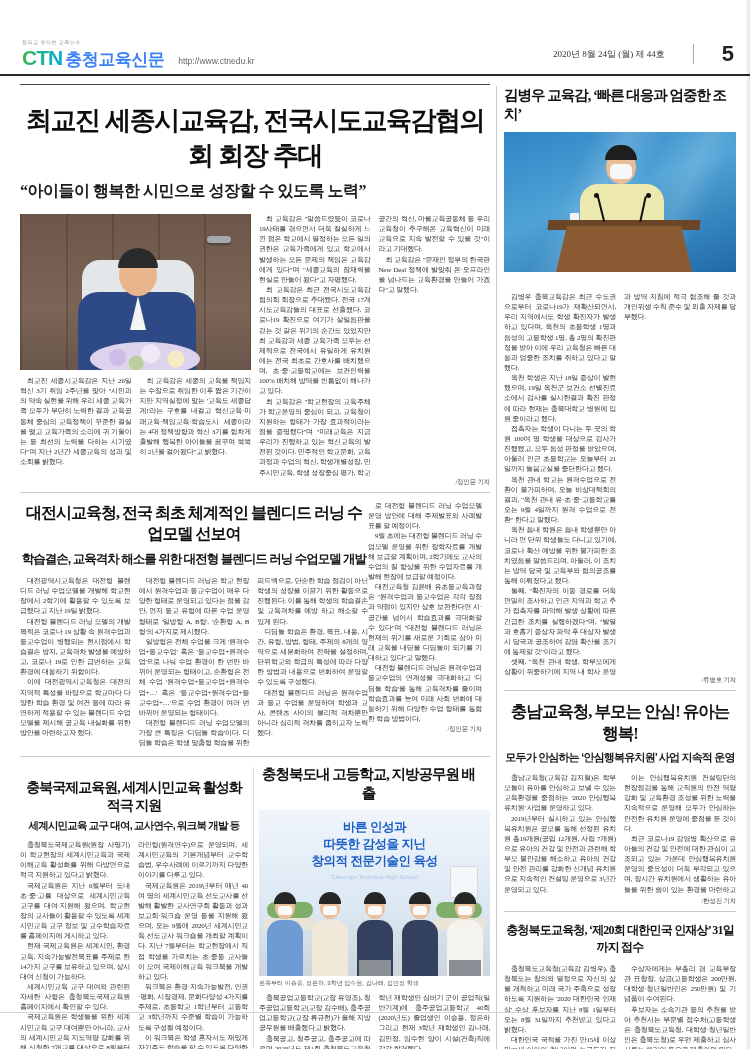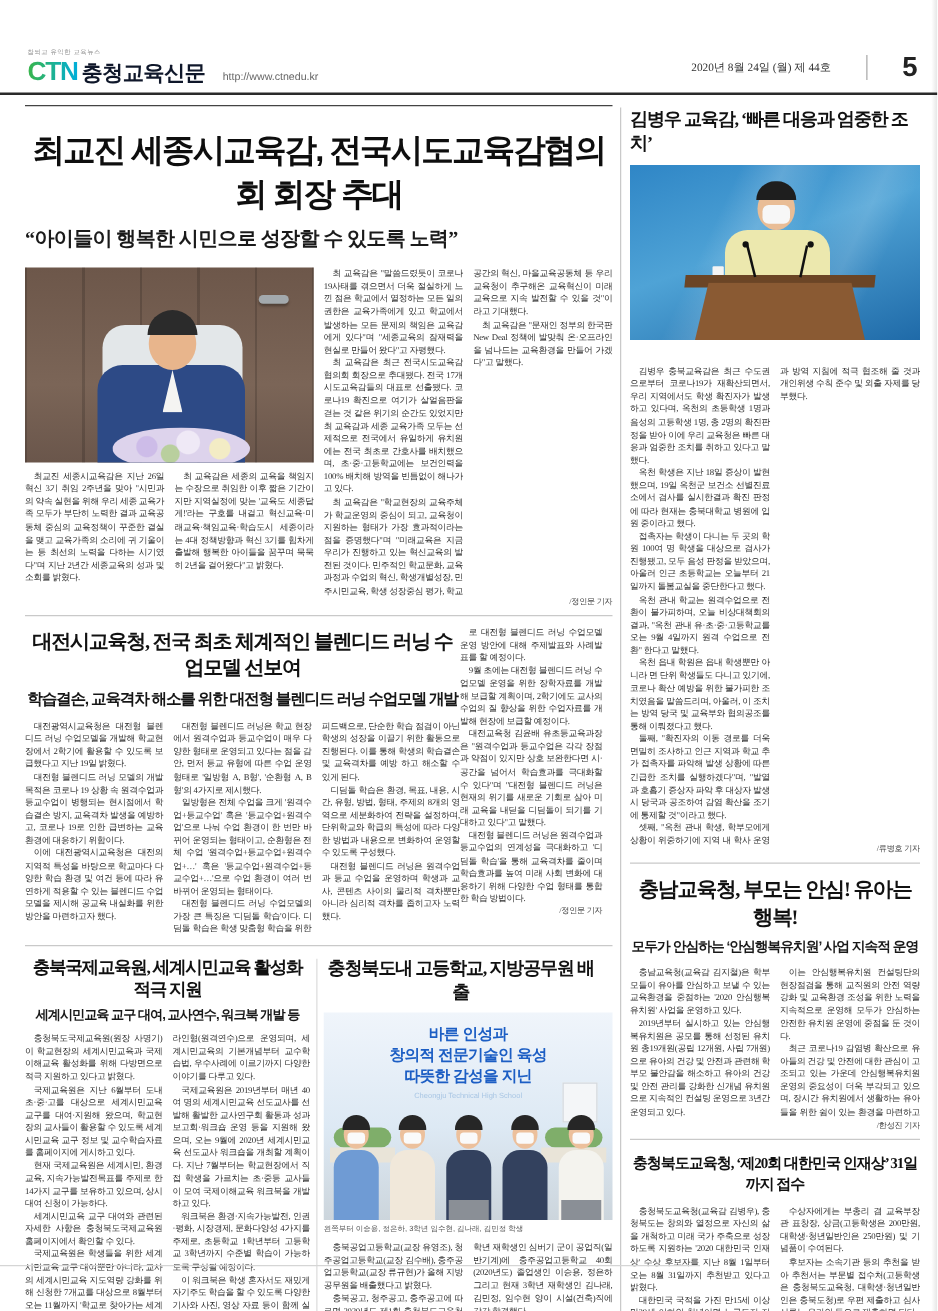--- a/index.html
+++ b/index.html
@@ -13,21 +13,21 @@
         padding:40px 16px 0 22px;}
   .mast-left{display:flex;align-items:flex-end;gap:14px;}
   .logo-block{line-height:1;}
   .logo-tagline{font-size:5px;color:#888;font-family:"Liberation Sans",sans-serif;
         margin-bottom:2px;letter-spacing:.5px;}
   .logo-row{display:flex;align-items:baseline;gap:3px;}
   .ctn-logo{font-family:"Liberation Sans",sans-serif;font-weight:900;font-size:21px;
         background:linear-gradient(90deg,#3ab54a,#00aeda);
         -webkit-background-clip:text;background-clip:text;color:transparent;letter-spacing:-1px;}
   .paper-name{font-family:"Liberation Sans",sans-serif;font-weight:900;font-size:17px;
-        color:#0f172a;letter-spacing:-0.5px;}
+        color:#3b82f6;letter-spacing:-0.5px;}
   .mast-url{font-family:"Liberation Sans",sans-serif;font-size:8.5px;color:#666;
         padding-bottom:2px;}
   .mast-right{display:flex;align-items:center;gap:28px;padding-bottom:1px;}
   .issue-info{font-size:9px;color:#333;}
   .mast-divider{width:1px;height:20px;background:#aaa;}
   .page-num{font-family:"Liberation Sans",sans-serif;font-size:22px;font-weight:700;color:#222;}
   .mast-rule{border-top:2.5px solid #2a2a2a;margin:6px 0 0 0;}
 
   
   .content{display:flex;padding:8px 14px 0 20px;}
@@ -88,21 +88,21 @@
   .dj-subhead{font-family:"Liberation Sans",sans-serif;font-size:12.5px;font-weight:700;
         text-align:center;letter-spacing:-1px;color:#161616;margin-bottom:8px;}
   .dj-left .flow{column-count:3;height:174px;}
   .dj-right{width:114px;}
   .dj-right .flow{column-count:1;height:232px;}
 
   
   .bottom-row{display:flex;}
   .art-intl{width:228px;}
   .intl-headline{font-size:14px;font-weight:700;text-align:center;letter-spacing:-1px;
-        color:#111;margin:2px 0 4px 0;}
+        color:#111;margin:16px 0 4px 0;}
   .intl-subhead{font-family:"Liberation Sans",sans-serif;font-size:10.5px;font-weight:700;
         text-align:center;letter-spacing:-0.8px;color:#191919;margin-bottom:7px;}
   .art-intl .flow{column-count:2;height:262px;}
   .vdiv-small{width:1px;background:#ddd;margin:4px 5px;}
   .art-hs{width:231px;}
   .hs-headline{font-size:14.5px;font-weight:700;text-align:center;letter-spacing:-1px;
         color:#111;margin:2px 12px 7px 0;}
   .art-hs .flow{column-count:2;height:94px;}
   .hs-caption{font-family:"Liberation Sans",sans-serif;font-size:6px;color:#555;
         margin:3px 0 5px 0;}
@@ -276,22 +276,22 @@
           </div>
         </article>
 
         <div class="vdiv-small"></div>
 
         <article class="art-hs">
           <h2 class="hs-headline">충청북도내 고등학교, 지방공무원 배출</h2>
           <div class="photo photo3">
             <div class="p3-banner">
               <div>바른 인성과</div>
+              <div>따뜻한 감성을 지닌</div>
               <div>창의적 전문기술인 육성</div>
-              <div>따뜻한 감성을 지닌</div>
             </div>
             <div class="p3-school">Cheongju Technical High School</div>
             <div class="p3-frame"></div>
             <div class="p3-plant" style="left:8px"></div>
             <div class="p3-planter" style="left:5px"></div>
             <div class="p3-plant" style="right:8px"></div>
             <div class="p3-planter" style="right:5px"></div>
             <div class="figs">
               <div class="fig">
                   <div class="torso" style="background:#6f9bd4"></div>

